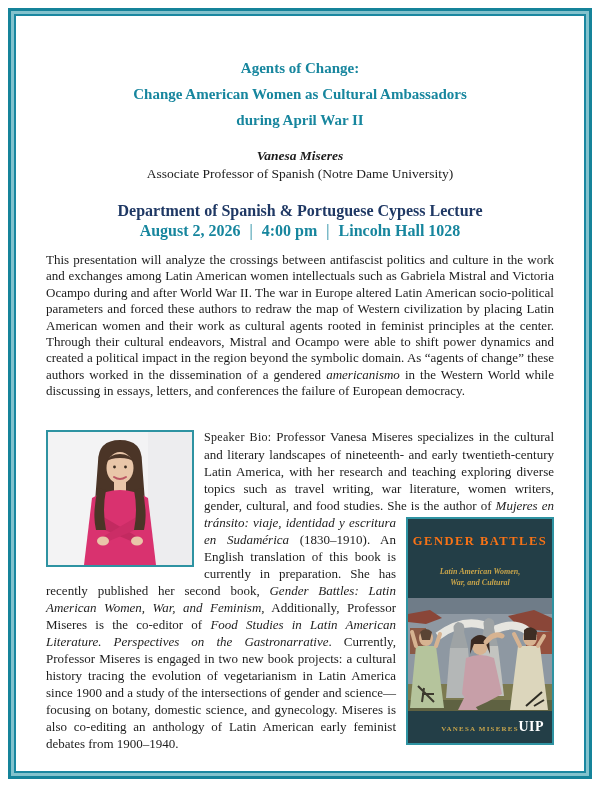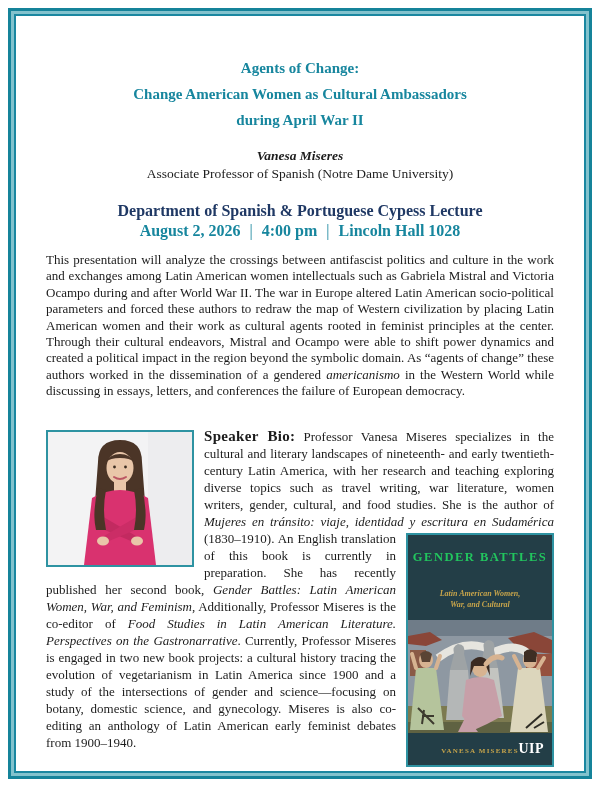--- a/index.html
+++ b/index.html
@@ -39,21 +39,21 @@
   .abstract {
     margin-top:12px;
     font-size:13px; line-height:16.4px;
     text-align:justify;
   }
   .bio {
     margin-top:28px;
     font-size:13px; line-height:17px;
     text-align:justify;
   }
-  .bio-label { font-weight:bold; font-size:15px; letter-spacing:.3px; }
+  .bio-label { font-weight:normal; font-size:12px; letter-spacing:.3px; }
   .it { font-style:italic; }
   
   .photo {
     float:left;
     width:148px; height:137px;
     border:2px solid #2e93a2;
     margin:2px 10px 6px 0;
     background:#f4f4f5;
     display:block;
   }
@@ -64,31 +64,31 @@
     width:148px;
     border:2px solid #2e93a2;
     margin:3px 0 4px 10px;
     background:#233e47;
     display:block;
     text-align:center;
     padding-bottom:0;
   }
   .bc-title {
     display:block;
-    color:#22c55e;
+    color:#f97316;
     font-size:12.5px; font-weight:600;
     letter-spacing:1.5px;
     margin-top:14px;
   }
   .bc-sub {
     display:block;
     color:#c7a44b;
     font-size:8px; font-weight:bold; font-style:italic;
     line-height:11px;
-    margin-top:22px;
+    margin-top:16px;
   }
   .bc-art { display:block; margin-top:10px; line-height:0; }
   .bc-bottom {
     display:block; position:relative;
     height:32px; line-height:32px;
   }
   .bc-author {
     color:#c7a44b; font-size:7px; font-weight:bold;
     letter-spacing:1.2px;
   }

